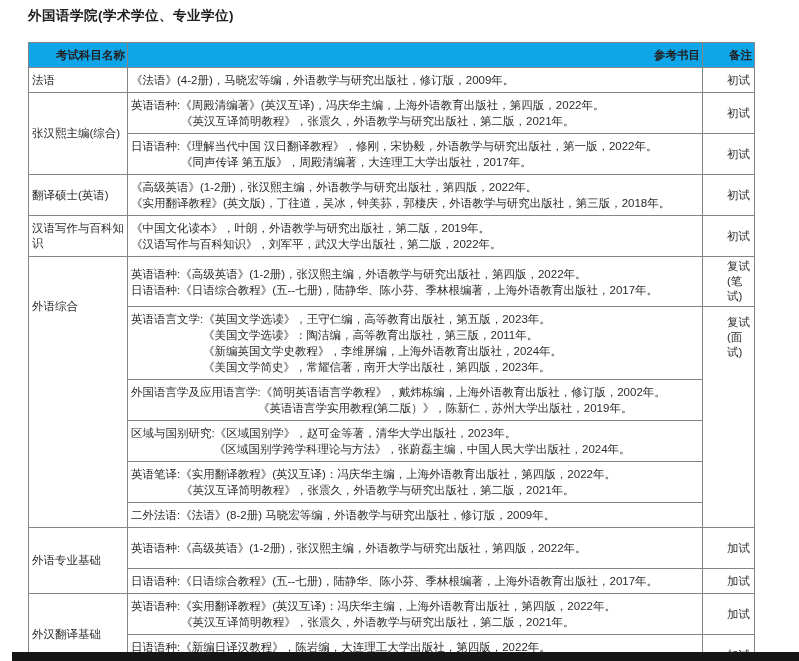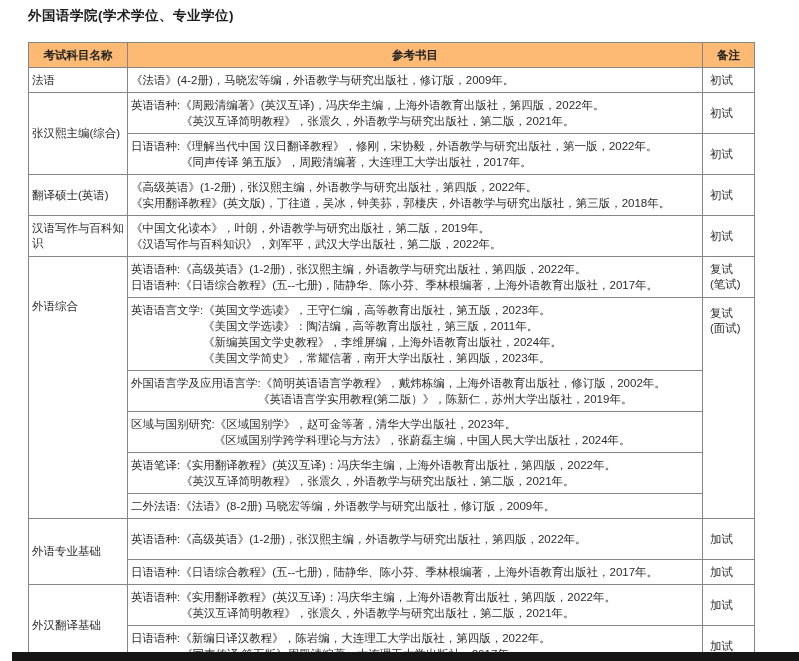--- a/index.html
+++ b/index.html
@@ -17,36 +17,36 @@
   table.ref-table{
     position:absolute;left:28px;top:42px;width:726px;
     border-collapse:collapse;table-layout:fixed;
     border:1px solid #6d6d6d;
   }
   .ref-table th,.ref-table td{
     border:1px solid #858585;
   }
   .ref-table th{
     height:20px;font-size:11.5px;font-weight:700;color:#222;
-    text-align:center;padding:2px 2px;background:#fdba74;
+    text-align:right;padding:2px 2px;background:#0ea5e9;
   }
   td.subject{
     font-size:11.5px;color:#2c2c2c;
     padding:2px 2px 2px 3px;vertical-align:middle;line-height:15px;
     word-break:break-all;
   }
   td.subject.vtop{vertical-align:top;padding-top:42px;}
   td.ref{
     font-size:11.5px;color:#2c2c2c;
     padding:4px 2px 4px 3px;vertical-align:middle;line-height:16px;
   }
   td.ref .line{white-space:nowrap;overflow:hidden;}
   td.remark{
     font-size:11.5px;color:#2c2c2c;
-    padding:2px 2px 2px 7px;vertical-align:middle;line-height:15px;
+    padding:2px 2px 2px 24px;vertical-align:middle;line-height:15px;
   }
   td.remark.vtop{vertical-align:top;padding-top:8px;}
   .bottom-bar{
     position:absolute;left:12px;right:0;bottom:0;height:9px;
     background:#161616;
   }
 </style>
 </head>
 <body>
 

